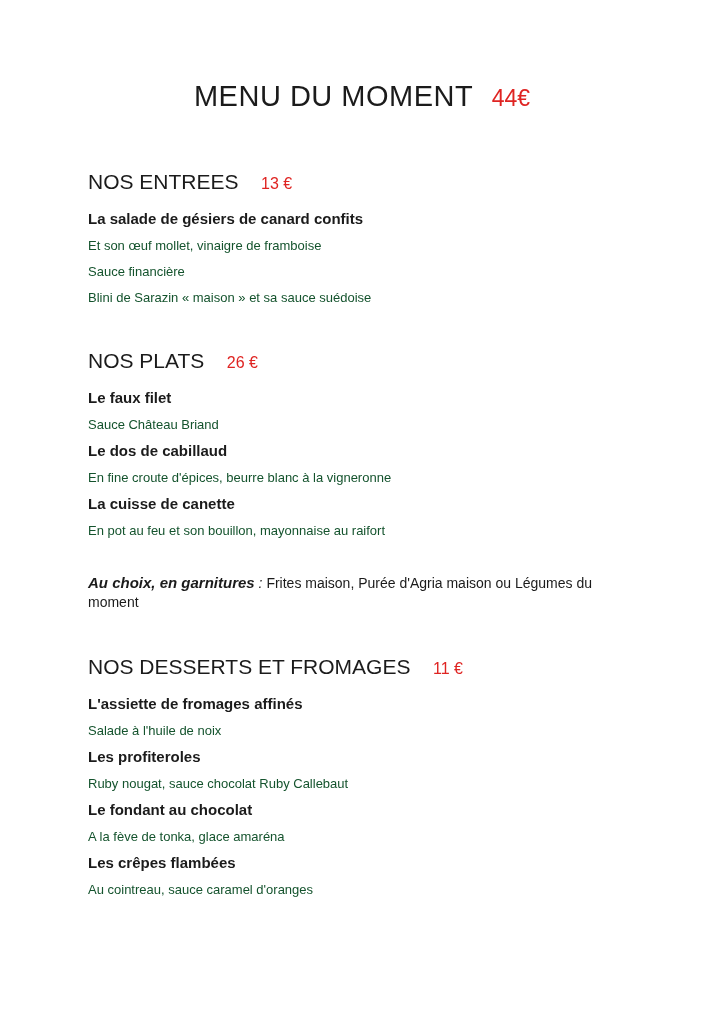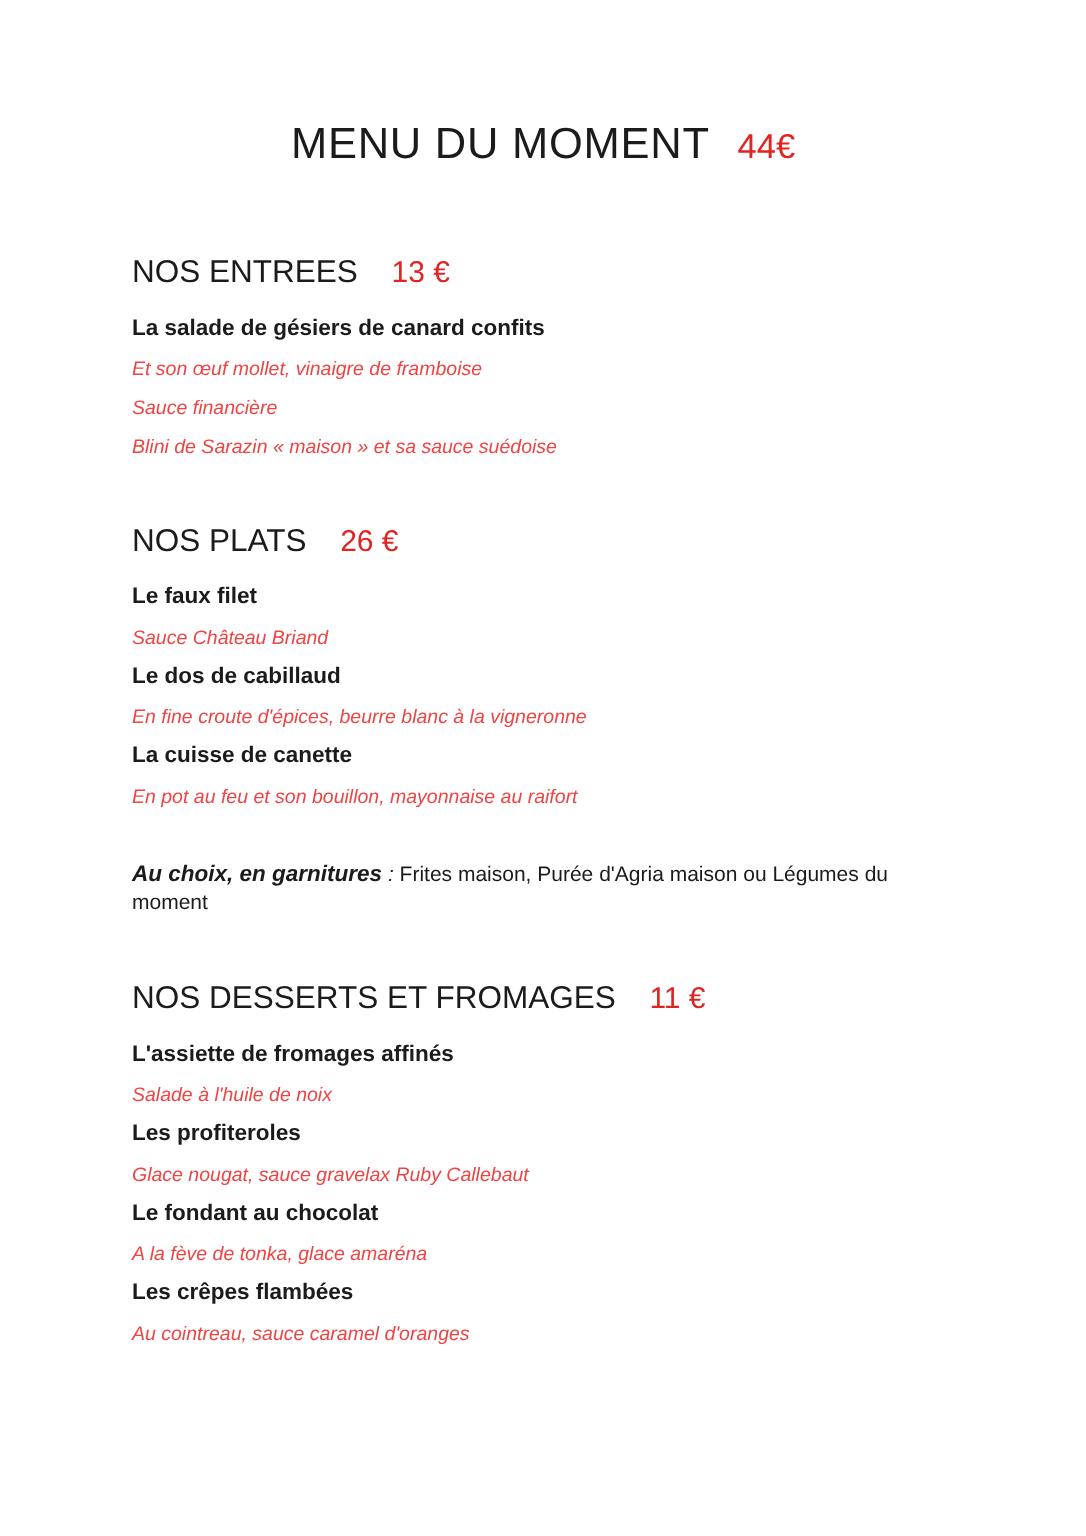--- a/index.html
+++ b/index.html
@@ -37,37 +37,36 @@
   .menu-section.first { margin-top: 56px; }
   .sec-head {
     white-space: nowrap;
     line-height: 25px;
   }
   .sec-name {
     font-size: 21px;
     color: #1b1b1b;
   }
   .sec-price {
-    font-size: 20px;
+    font-size: 16px;
     color: #df2422;
     margin-left: 18px;
   }
   .item-name {
     font-size: 15px;
     font-weight: bold;
     line-height: 18px;
     margin: 9px 0 0 0;
   }
   .item-name.first { margin-top: 14px; }
   .item-desc {
     font-size: 13px;
-    font-style: italic;
     line-height: 16px;
     margin: 10px 0 0 0;
-    color: #ef4444;
+    color: #14532d;
   }
   .garnish {
     margin: 34px 0 0 0;
     font-size: 14px;
     line-height: 19px;
   }
   .garnish-label {
     font-weight: bold;
     font-style: italic;
     font-size: 15px;
@@ -114,20 +113,20 @@
   </p>
 
   <section class="menu-section">
     <div class="sec-head">
       <span class="sec-name">NOS DESSERTS ET FROMAGES</span>
       <span class="sec-price">11 €</span>
     </div>
     <p class="item-name first">L'assiette de fromages affinés</p>
     <p class="item-desc">Salade à l'huile de noix</p>
     <p class="item-name">Les profiteroles</p>
-    <p class="item-desc">Glace nougat, sauce gravelax Ruby Callebaut</p>
+    <p class="item-desc">Ruby nougat, sauce chocolat Ruby Callebaut</p>
     <p class="item-name">Le fondant au chocolat</p>
     <p class="item-desc">A la fève de tonka, glace amaréna</p>
     <p class="item-name">Les crêpes flambées</p>
     <p class="item-desc">Au cointreau, sauce caramel d'oranges</p>
   </section>
 
 </div>
 
 </body></html>

